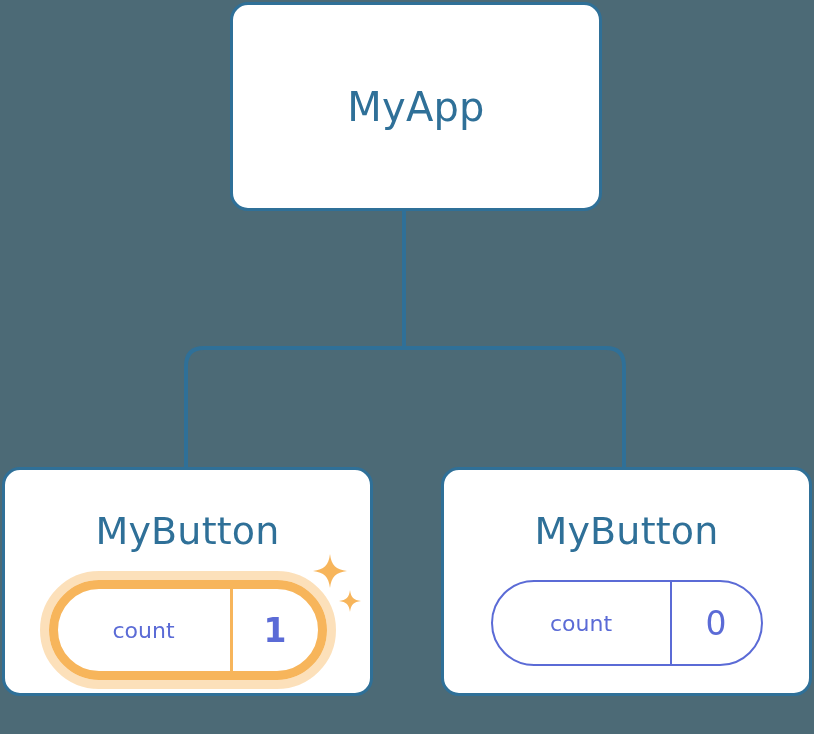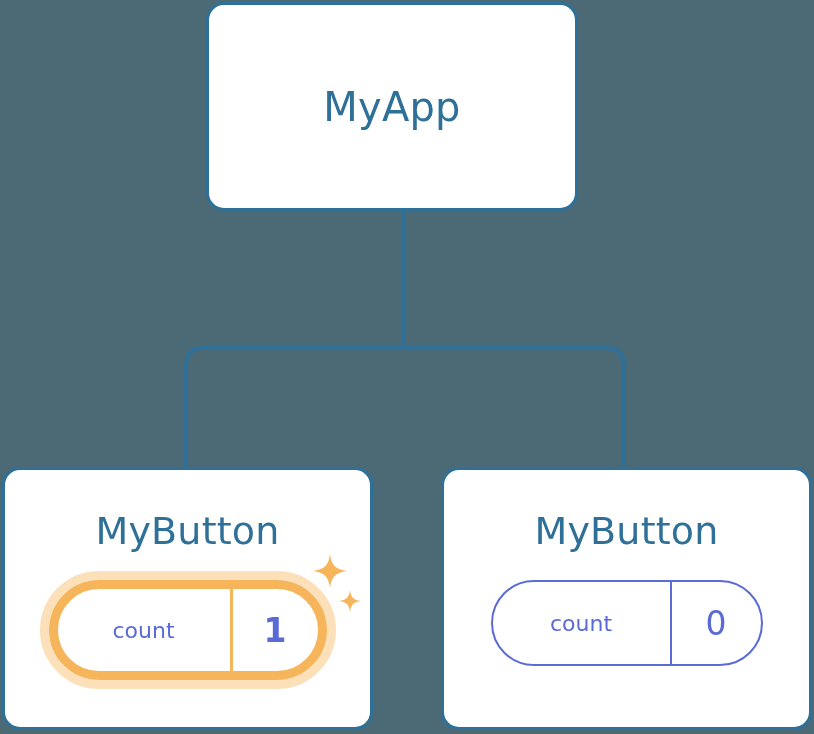--- a/index.html
+++ b/index.html
@@ -37,31 +37,31 @@
     box-sizing: border-box;
     background: #ffffff;
     border: 3px solid #2f7098;
     border-radius: 18px;
     display: flex;
     flex-direction: column;
     align-items: center;
   }
 
   .node-root {
-    left: 206px;
+    left: 230px;
     top: 2px;
     width: 372px;
     height: 209px;
     justify-content: center;
   }
 
   .node-child {
     top: 467px;
     width: 371px;
-    height: 263px;
+    height: 229px;
     padding-top: 42px;
   }
 
   .node-child.left  { left: 2px;  }
   .node-child.right { left: 441px; }
 
   .node-title {
     color: #2f7098;
     font-size: 38px;
     font-weight: 400;

